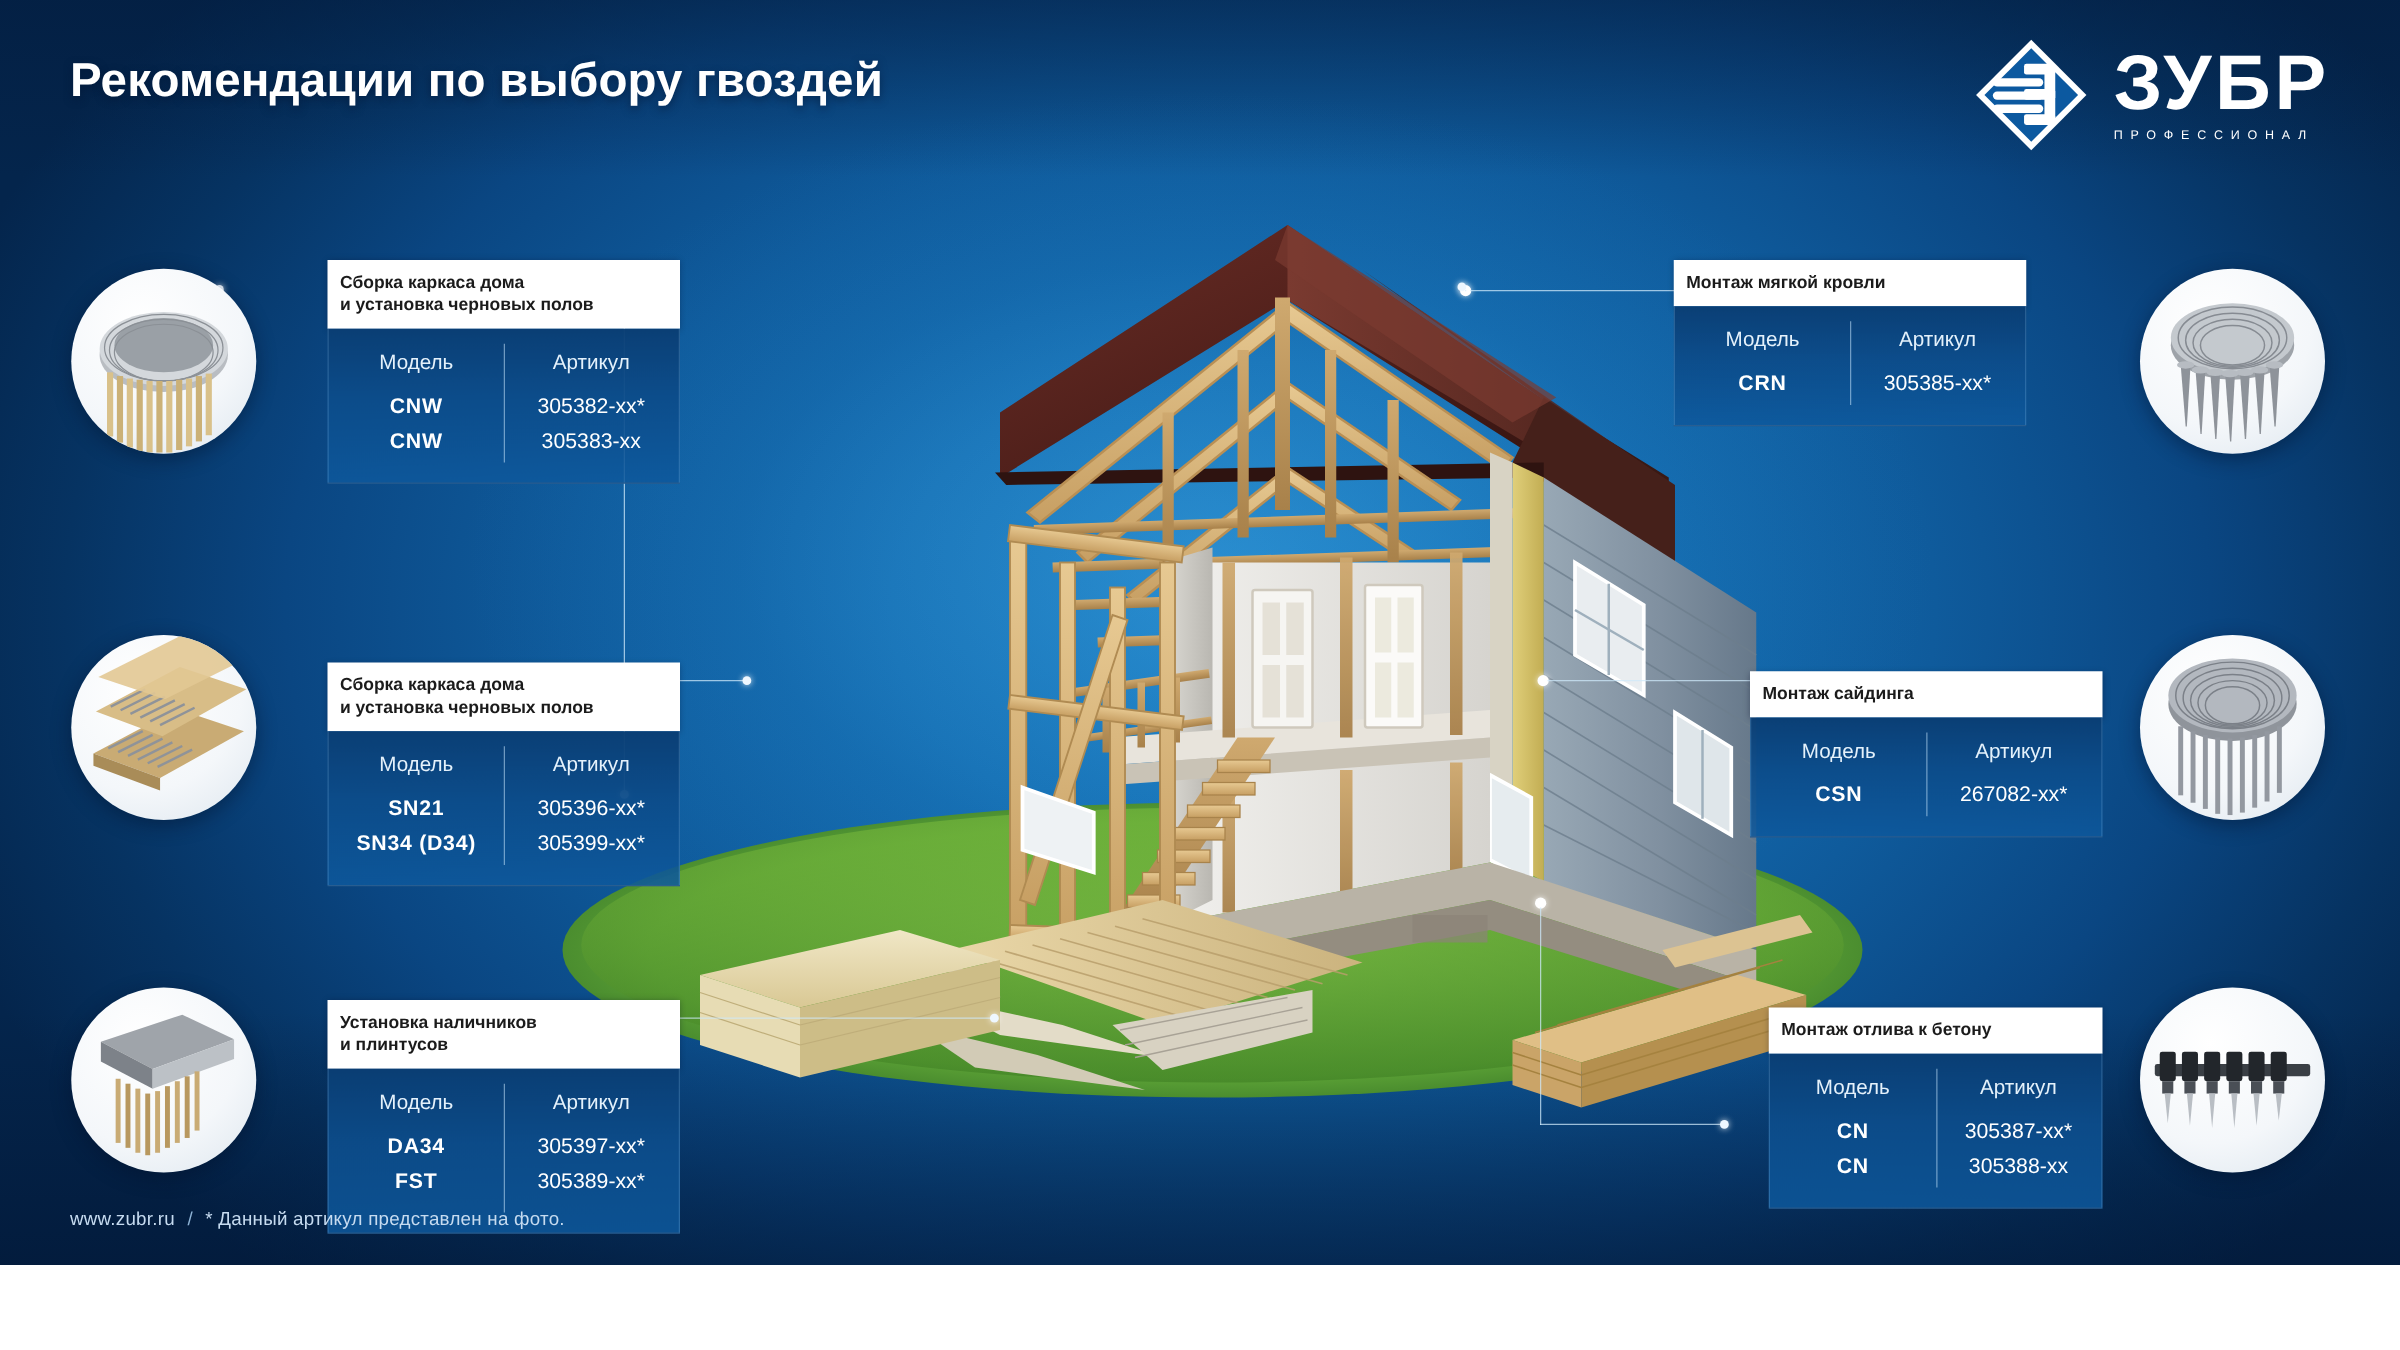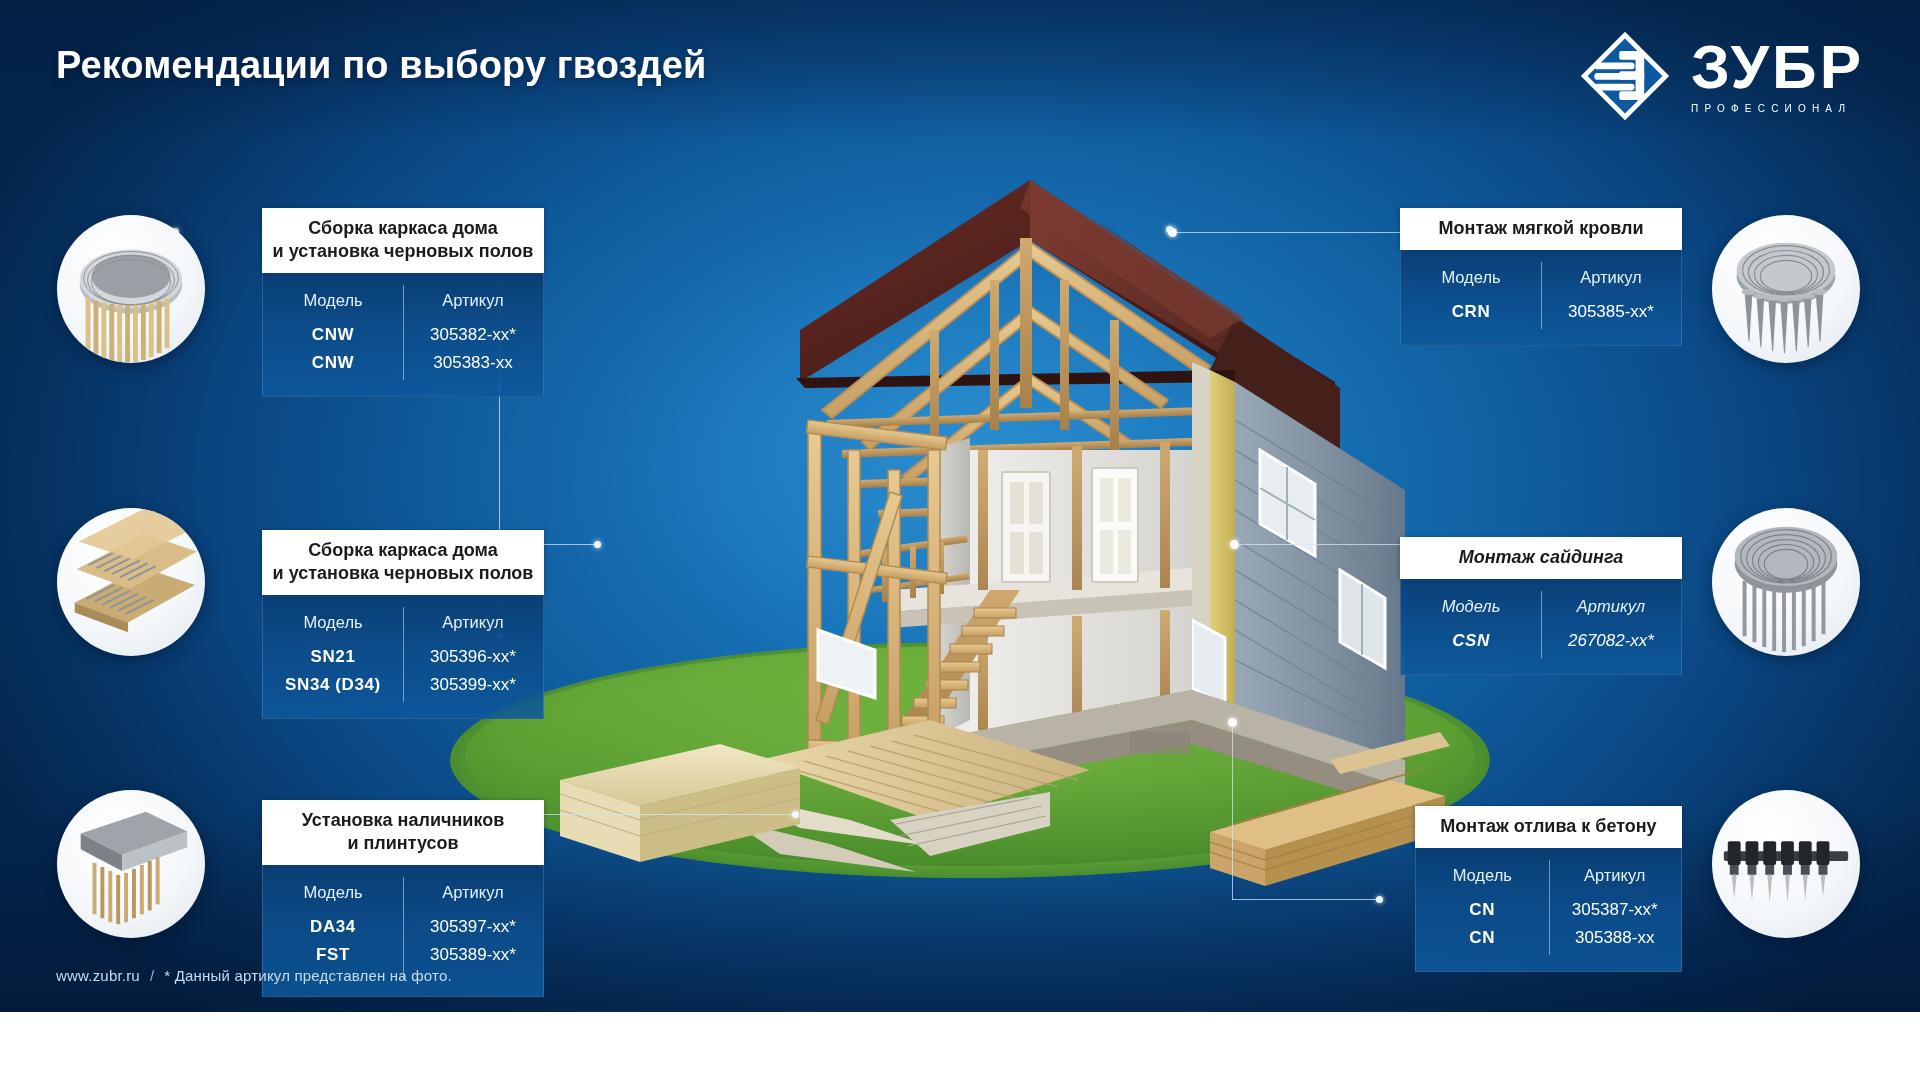--- a/index.html
+++ b/index.html
@@ -45,22 +45,22 @@
   .logo-sub {
     font-size: 10px; color: #fff; letter-spacing: 6.2px;
     margin-top: 7px; margin-right: 2px;
   }
 
   
   .card { position: absolute; width: 282px; }
   .card-head {
     background: #ffffff;
     color: #1b1b1b;
-    font-size: 18px; font-weight: bold;
-    text-align: center;
+    font-size: 14px; font-weight: bold;
+    text-align: left;
     padding: 9px 10px 10px;
     line-height: 1.28;
     box-shadow: 0 1px 5px rgba(0,10,35,.35);
   }
   .card-body {
     background: linear-gradient(180deg, rgba(10,62,116,.97) 0%, rgba(12,76,138,.95) 45%, rgba(13,88,156,.86) 100%);
     border: 1px solid rgba(150,205,245,.22);
     border-top: none;
     padding: 14px 0 18px;
     position: relative;
@@ -697,21 +697,21 @@
           </tr>
           <tr>
             <td class="model">FST</td>
             <td class="art">305389-xx*</td>
           </tr>
         </tbody>
       </table>
     </div>
   </div>
 
-  <div class="card" style="left:1400px; top:208px;">
+  <div class="card" style="left:1339px; top:208px;">
     <div class="card-head">
       <div>Монтаж мягкой кровли</div>
     </div>
     <div class="card-body">
       <div class="vdiv"></div>
       <table class="tbl">
         <thead>
           <tr>
             <th>Модель</th>
             <th class="art-h">Артикул</th>
@@ -720,21 +720,21 @@
         <tbody>
           <tr>
             <td class="model">CRN</td>
             <td class="art">305385-xx*</td>
           </tr>
         </tbody>
       </table>
     </div>
   </div>
 
-  <div class="card" style="left:1400px; top:537px;font-style:italic;">
+  <div class="card" style="left:1400px; top:537px;">
     <div class="card-head">
       <div>Монтаж сайдинга</div>
     </div>
     <div class="card-body">
       <div class="vdiv"></div>
       <table class="tbl">
         <thead>
           <tr>
             <th>Модель</th>
             <th class="art-h">Артикул</th>

